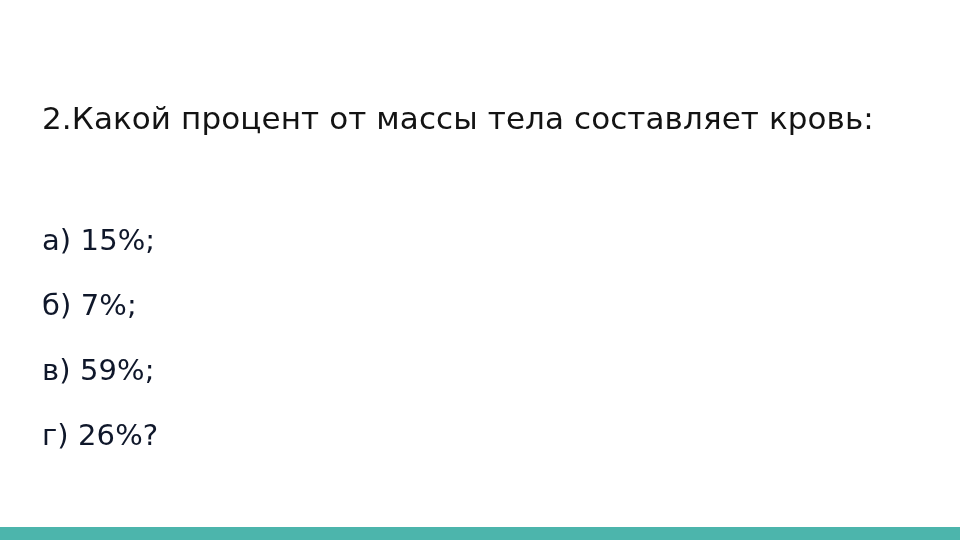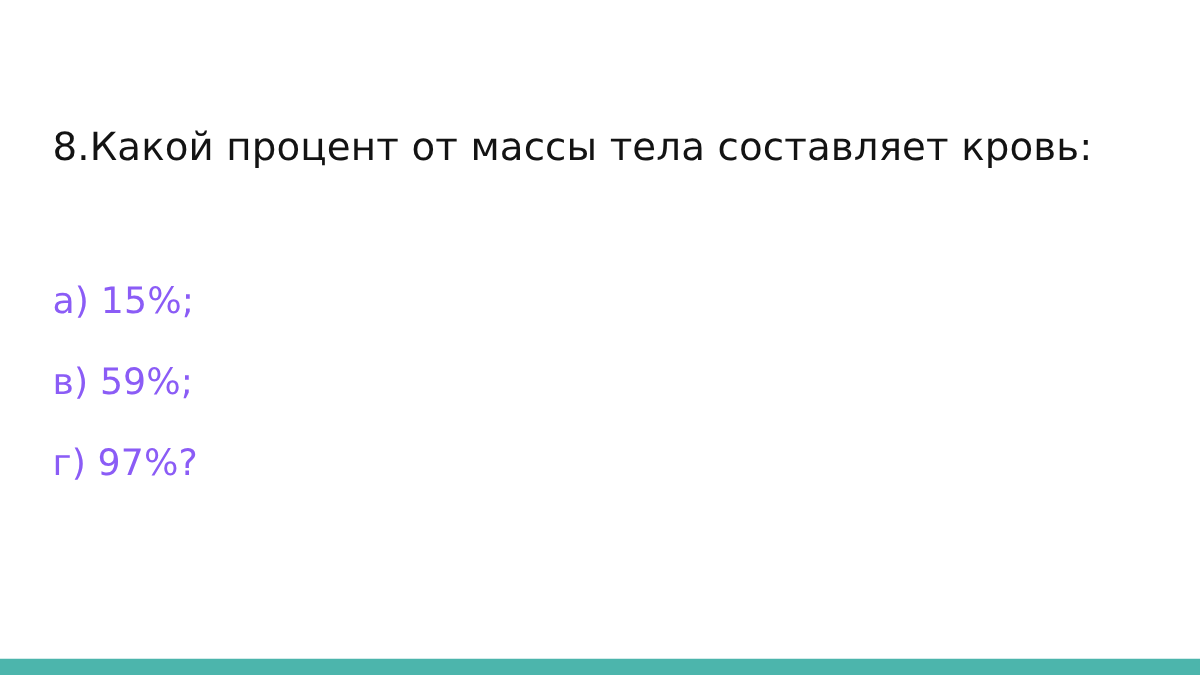--- a/index.html
+++ b/index.html
@@ -42,21 +42,21 @@
   .options {
     margin: 0;
     padding: 0;
     list-style: none;
     margin-top: 84px;
   }
 
   .option-item {
     font-size: 29px;
     line-height: 36px;
-    color: #8b5cf6;
+    color: #0f172a;
     font-weight: 400;
     letter-spacing: 0.1px;
     margin-bottom: 29px;
     white-space: nowrap;
   }
 
   .option-item:last-child {
     margin-bottom: 0;
   }
 
@@ -69,25 +69,26 @@
     background: #4CB5AC;
   }
 </style>
 </head>
 <body>
 
 <div class="slide">
 
   <div class="slide-body">
 
-    <div class="question-title">8.Какой процент от массы тела составляет кровь:</div>
+    <div class="question-title">2.Какой процент от массы тела составляет кровь:</div>
 
     <ul class="options">
       <li class="option-item">а) 15%;</li>
+      <li class="option-item">б) 7%;</li>
       <li class="option-item">в) 59%;</li>
-      <li class="option-item">г) 97%?</li>
+      <li class="option-item">г) 26%?</li>
     </ul>
 
   </div>
 
   <div class="accent-bar"></div>
 
 </div>
 
 </body></html>

